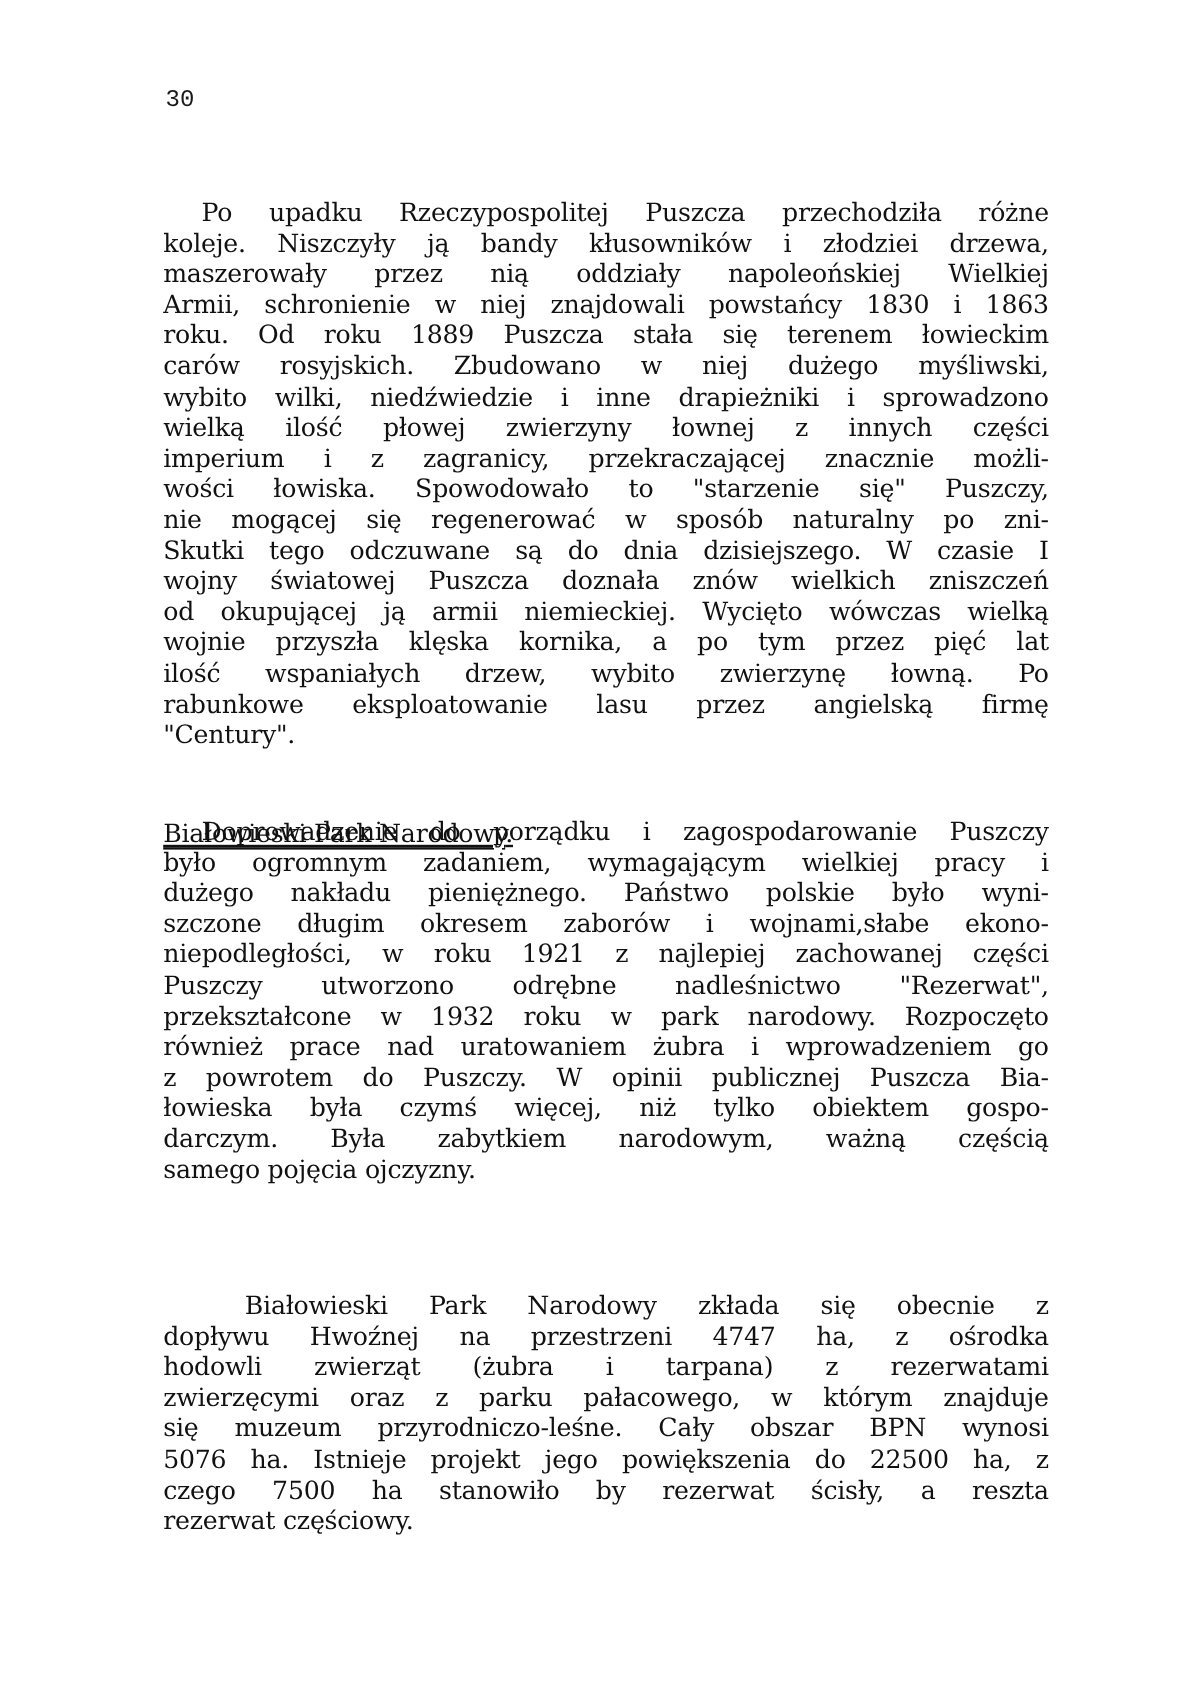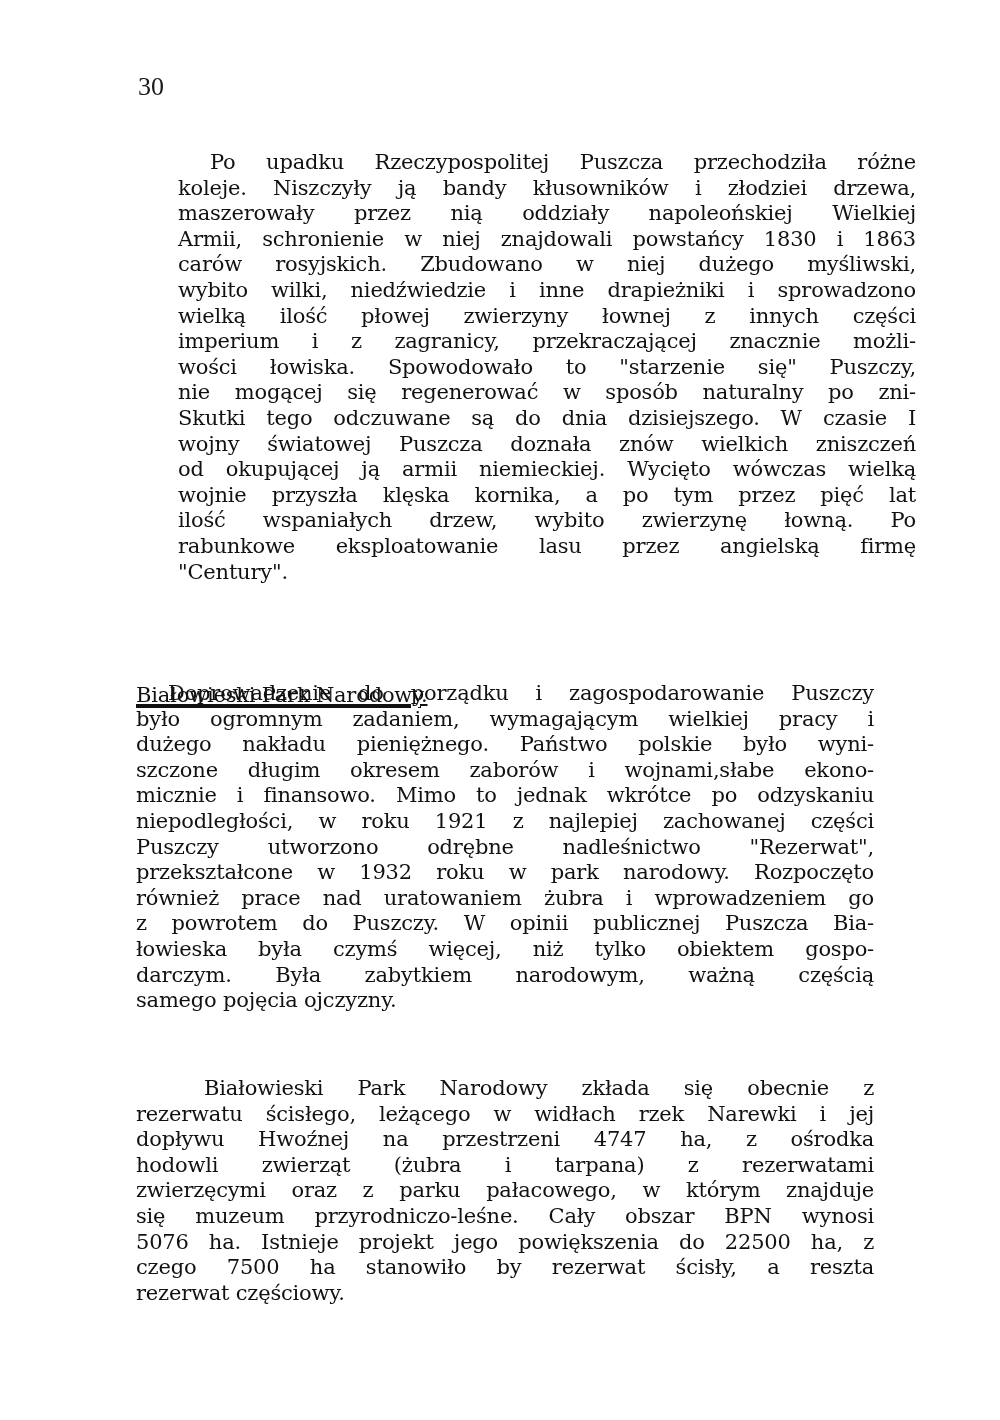--- a/index.html
+++ b/index.html
@@ -11,22 +11,22 @@
       width: 1000px;
       height: 1420px;
       position: relative;
       overflow: hidden;
       color: #111111;
     }
     .page-number {
       position: absolute;
       left: 138px;
       top: 72px;
-      font-family: Liberation Serif, serif;
-      font-size: 26px;
+      font-family: Liberation Mono, monospace;
+      font-size: 20px;
       color: #1a1a1a;
     }
     .text-block {
       position: absolute;
       left: 136px;
       width: 738px;
       font-family: "DejaVu Serif", serif;
       font-size: 21px;
       letter-spacing: -0.2px;
     }
@@ -41,21 +41,21 @@
     .line.last {
       text-align: left;
       text-align-last: left;
     }
     .line.indent {
       padding-left: 32px;
     }
     .line.indent-wide {
       padding-left: 68px;
     }
-    #para1 { top: 150px; margin-left: 42px; }
+    #para1 { top: 165px; }
     #heading {
       position: absolute;
       left: 136px;
       top: 683px;
       font-family: "DejaVu Serif", serif;
       font-size: 21px;
       line-height: 25.6px;
       letter-spacing: -0.2px;
       text-decoration: underline;
     }
@@ -71,20 +71,21 @@
 <body>
 
 <div>
   <div class="page-number">30</div>
 
   <div class="text-block" id="para1">
     <span class="line indent">Po upadku Rzeczypospolitej Puszcza przechodziła różne</span>
     <span class="line">koleje. Niszczyły ją bandy kłusowników i złodziei drzewa,</span>
     <span class="line">maszerowały przez nią oddziały napoleońskiej Wielkiej</span>
     <span class="line">Armii, schronienie w niej znajdowali powstańcy 1830 i 1863</span>
+    <span class="line">roku. Od roku 1889 Puszcza stała się terenem łowieckim</span>
     <span class="line">carów rosyjskich. Zbudowano w niej dużego myśliwski,</span>
     <span class="line">wybito wilki, niedźwiedzie i inne drapieżniki i sprowadzono</span>
     <span class="line">wielką ilość płowej zwierzyny łownej z innych części</span>
     <span class="line">imperium i z zagranicy, przekraczającej znacznie możli-</span>
     <span class="line">wości łowiska. Spowodowało to "starzenie się" Puszczy,</span>
     <span class="line">nie mogącej się regenerować w sposób naturalny po zni-</span>
     <span class="line">Skutki tego odczuwane są do dnia dzisiejszego. W czasie I</span>
     <span class="line">wojny światowej Puszcza doznała znów wielkich zniszczeń</span>
     <span class="line">od okupującej ją armii niemieckiej. Wycięto wówczas wielką</span>
     <span class="line">wojnie przyszła klęska kornika, a po tym przez pięć lat</span>
@@ -95,34 +96,32 @@
 
   <div id="heading">
     <span class="heading-text">Białowieski Park Narodowy</span><span>.</span>
   </div>
 
   <div class="text-block" id="para2">
     <span class="line indent">Doprowadzenie do porządku i zagospodarowanie Puszczy</span>
     <span class="line">było ogromnym zadaniem, wymagającym wielkiej pracy i</span>
     <span class="line">dużego nakładu pieniężnego. Państwo polskie było wyni-</span>
     <span class="line">szczone długim okresem zaborów i wojnami,słabe ekono-</span>
-    <span class="line">micznie i finansowo. Mimo to jednak wkrótce po odzyskaniu</span>
     <span class="line">niepodległości, w roku 1921 z najlepiej zachowanej części</span>
     <span class="line">Puszczy utworzono odrębne nadleśnictwo "Rezerwat",</span>
     <span class="line">przekształcone w 1932 roku w park narodowy. Rozpoczęto</span>
     <span class="line">również prace nad uratowaniem żubra i wprowadzeniem go</span>
     <span class="line">z powrotem do Puszczy. W opinii publicznej Puszcza Bia-</span>
     <span class="line">łowieska była czymś więcej, niż tylko obiektem gospo-</span>
     <span class="line">darczym. Była zabytkiem narodowym, ważną częścią</span>
     <span class="line last">samego pojęcia ojczyzny.</span>
   </div>
 
   <div class="text-block" id="para3">
     <span class="line indent-wide">Białowieski Park Narodowy zkłada się obecnie z</span>
-    <span class="line">rezerwatu ścisłego, leżącego w widłach rzek Narewki i jej</span>
     <span class="line">dopływu Hwoźnej na przestrzeni 4747 ha, z ośrodka</span>
     <span class="line">hodowli zwierząt (żubra i tarpana) z rezerwatami</span>
     <span class="line">zwierzęcymi oraz z parku pałacowego, w którym znajduje</span>
     <span class="line">się muzeum przyrodniczo-leśne. Cały obszar BPN wynosi</span>
     <span class="line">5076 ha. Istnieje projekt jego powiększenia do 22500 ha, z</span>
     <span class="line">czego 7500 ha stanowiło by rezerwat ścisły, a reszta</span>
     <span class="line last">rezerwat częściowy.</span>
   </div>
 </div>
 

